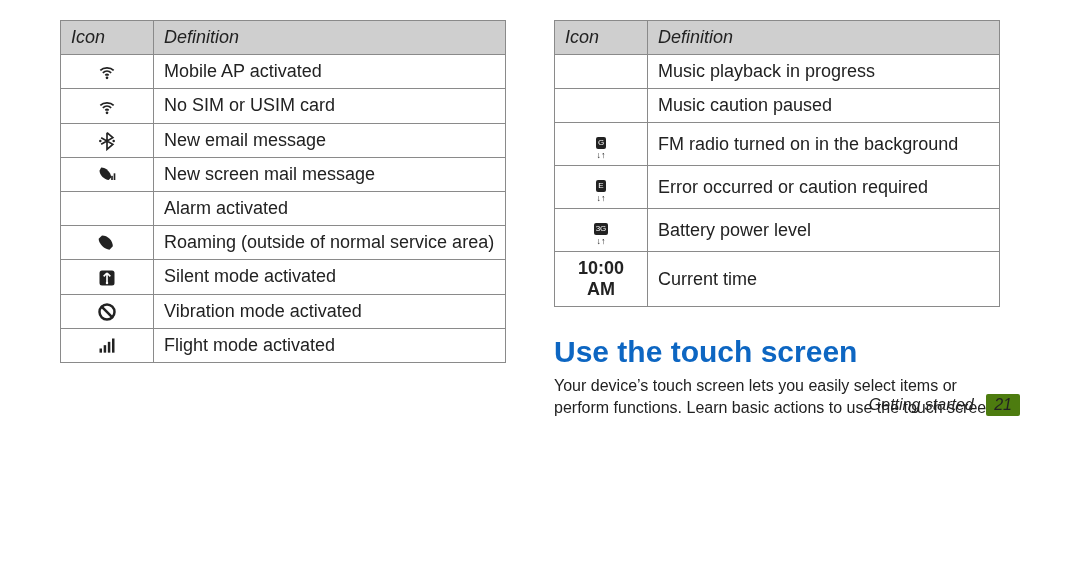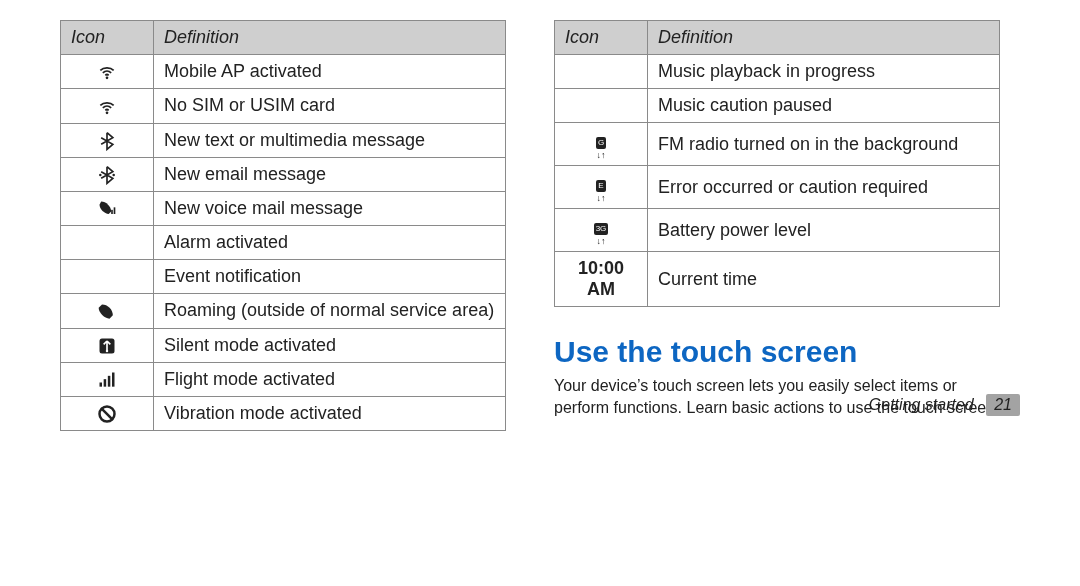--- a/index.html
+++ b/index.html
@@ -73,21 +73,21 @@
   }
   .footer {
     position: absolute;
     right: 60px;
     bottom: 18px;
     font-size: 16px;
   }
   .footer .section-name { font-style: italic; margin-right: 8px; margin-left: 33px; }
   .footer .page-badge {
     display: inline-block;
-    background: #a3a3a3;
+    background: #4d7c0f;
     padding: 2px 8px;
     font-style: italic;
     border-radius: 2px;
   }
   .badge {
     display:inline-block;
     background:#222;
     color:#fff;
     font-size:8px;
     line-height:10px;
@@ -133,89 +133,77 @@
                   <path fill="none" stroke="#222" stroke-width="2" d="M4 10c4-4 12-4 16 0M7 13c3-3 7-3 10 0M10 16c1.3-1.3 2.7-1.3 4 0"></path>
                   <circle cx="12" cy="19" r="1.6" fill="#222"></circle>
                 </svg>
             </td>
             <td>No SIM or USIM card</td>
           </tr>
           <tr>
             <td class="icon-cell">
               <svg class="icon-svg" viewBox="0 0 24 24">
                   <path fill="none" stroke="#222" stroke-width="2" d="M12 2v20l7-6-14-8m0 8 14-8-7-6"></path>
-                </svg>
-            </td>
-            <td>New text or multimedia message</td>
-          </tr>
-          <tr>
-            <td class="icon-cell">
-              <svg class="icon-svg" viewBox="0 0 24 24">
-                  <path fill="none" stroke="#222" stroke-width="2" d="M12 2v20l7-6-14-8m0 8 14-8-7-6"></path>
                   <circle cx="4" cy="12" r="1.5" fill="#222"></circle>
                   <circle cx="20" cy="12" r="1.5" fill="#222"></circle>
                 </svg>
             </td>
             <td>New email message</td>
           </tr>
           <tr>
             <td class="icon-cell">
               <svg class="icon-svg" viewBox="0 0 24 24">
                   <path fill="#222" d="M5 3c6 0 12 6 12 12l-3 3c-5 0-11-6-11-11z"></path>
                   <rect x="17" y="13" width="2" height="5" fill="#222"></rect>
                   <rect x="20" y="10" width="2" height="8" fill="#222"></rect>
                 </svg>
             </td>
-            <td>New voice mail message</td>
+            <td>New screen mail message</td>
           </tr>
           <tr>
             <td class="icon-cell"></td>
             <td>Alarm activated</td>
-          </tr>
-          <tr>
-            <td class="icon-cell"></td>
-            <td>Event notification</td>
           </tr>
           <tr>
             <td class="icon-cell">
               <svg class="icon-svg" viewBox="0 0 24 24">
                   <path fill="#222" d="M6 3c7 0 13 6 13 13l-4 4c-6 0-13-7-13-13z"></path>
                 </svg>
             </td>
             <td>Roaming (outside of normal service area)</td>
           </tr>
           <tr>
             <td class="icon-cell">
               <svg class="icon-svg" viewBox="0 0 24 24">
                   <rect x="3" y="3" width="18" height="18" rx="3" fill="#222"></rect>
                   <path stroke="#fff" stroke-width="2" fill="none" d="M12 6v12M12 6l-4 4M12 6l4 4"></path>
                   <circle cx="12" cy="18" r="1.5" fill="#fff"></circle>
                 </svg>
             </td>
             <td>Silent mode activated</td>
+          </tr>
+          <tr>
+            <td class="icon-cell">
+              <svg class="icon-svg" viewBox="0 0 24 24">
+                  <circle cx="12" cy="12" r="9" fill="none" stroke="#222" stroke-width="3"></circle>
+                  <line x1="5" y1="5" x2="19" y2="19" stroke="#222" stroke-width="3"></line>
+                </svg>
+            </td>
+            <td>Vibration mode activated</td>
           </tr>
           <tr>
             <td class="icon-cell">
               <svg class="icon-svg" viewBox="0 0 24 24">
                   <rect x="3" y="15" width="3" height="5" fill="#222"></rect>
                   <rect x="8" y="11" width="3" height="9" fill="#222"></rect>
                   <rect x="13" y="7" width="3" height="13" fill="#222"></rect>
                   <rect x="18" y="3" width="3" height="17" fill="#222"></rect>
                 </svg>
             </td>
             <td>Flight mode activated</td>
-          </tr>
-          <tr>
-            <td class="icon-cell">
-              <svg class="icon-svg" viewBox="0 0 24 24">
-                  <circle cx="12" cy="12" r="9" fill="none" stroke="#222" stroke-width="3"></circle>
-                  <line x1="5" y1="5" x2="19" y2="19" stroke="#222" stroke-width="3"></line>
-                </svg>
-            </td>
-            <td>Vibration mode activated</td>
           </tr>
         </tbody>
       </table>
     </div>
 
     <div class="col">
       <table class="icon-table">
         <thead>
           <tr>
             <th class="icon-col">Icon</th>

